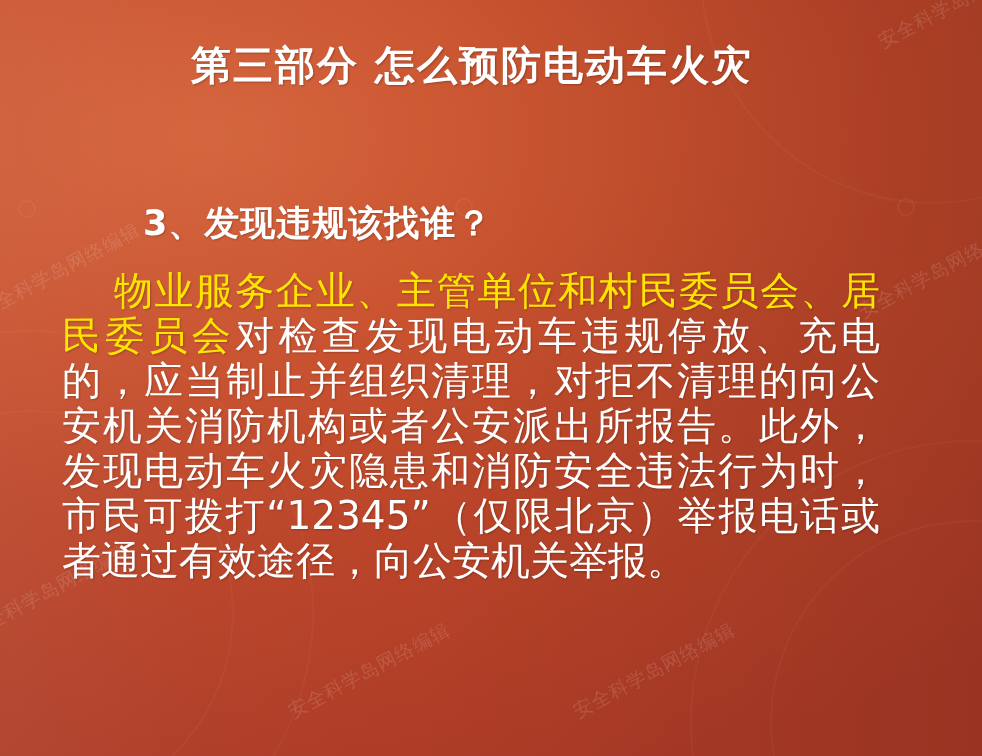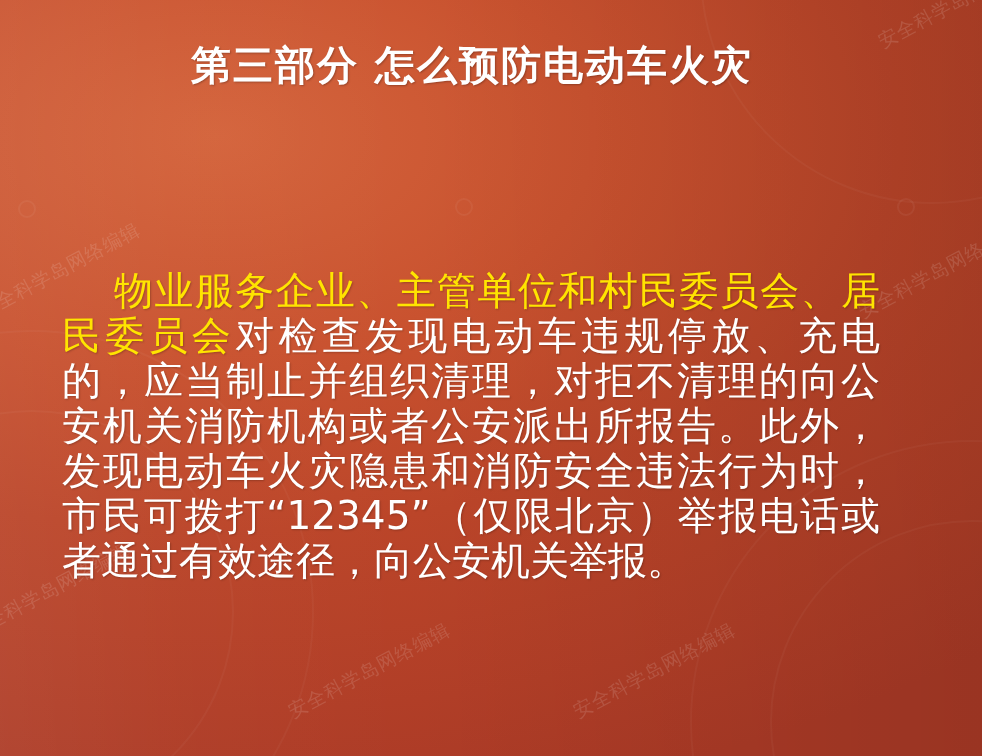--- a/index.html
+++ b/index.html
@@ -138,16 +138,17 @@
     <div class="wm" style="left:-20px; top:300px; transform: rotate(-28deg);">安全科学岛网络编辑</div>
     <div class="wm" style="left:-30px; top:620px; transform: rotate(-28deg);">安全科学岛网络编辑</div>
     <div class="wm" style="left:290px; top:700px; transform: rotate(-28deg);">安全科学岛网络编辑</div>
     <div class="wm" style="left:575px; top:700px; transform: rotate(-28deg);">安全科学岛网络编辑</div>
     <div class="wm" style="left:860px; top:300px; transform: rotate(-28deg);">安全科学岛网络编辑</div>
     <div class="wm" style="left:880px; top:30px; transform: rotate(-28deg);">安全科学岛网络编辑</div>
   </div>
 
   <div class="title">第三部分 怎么预防电动车火灾</div>
 
+  <div class="subhead">3、发现违规该找谁？</div>
 
   <div class="body-text"><span class="hl">物业服务企业、主管单位和村民委员会、居民委员会</span><span>对检查发现电动车违规停放、充电的，应当制止并组织清理，对拒不清理的向公安机关消防机构或者公安派出所报告。此外，发现电动车火灾隐患和消防安全违法行为时，市民可拨打“12345”（仅限北京）举报电话或者通过有效途径，向公安机关举报。</span></div>
 
 </div>
 
 </body></html>

